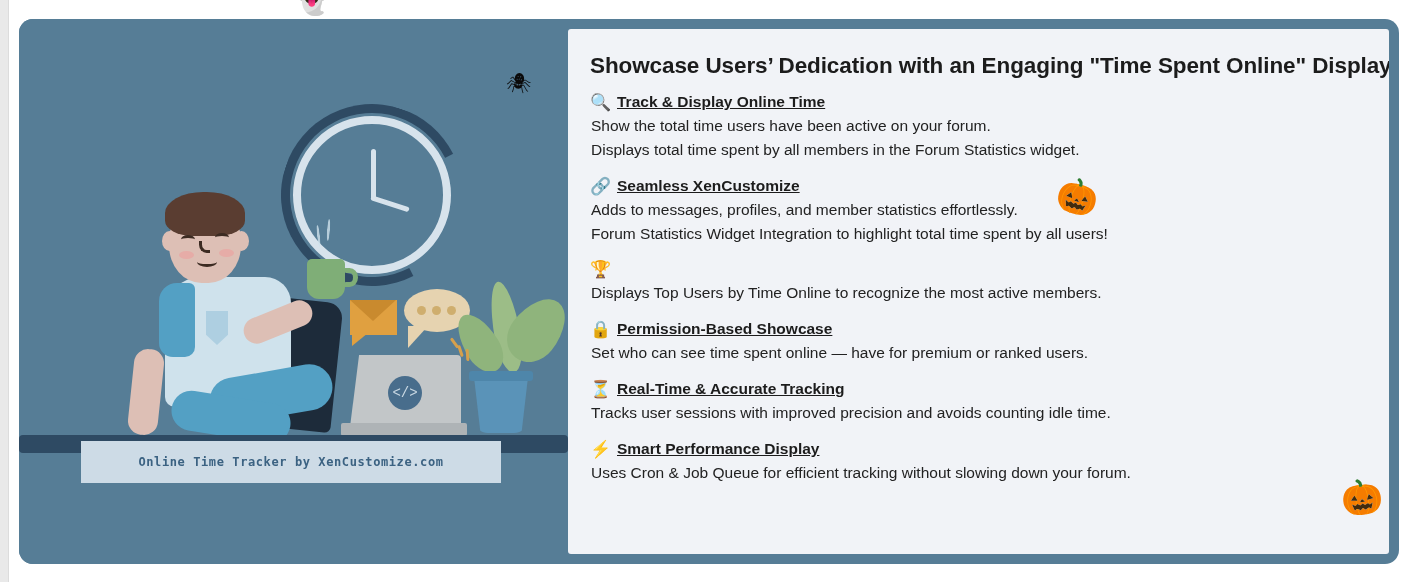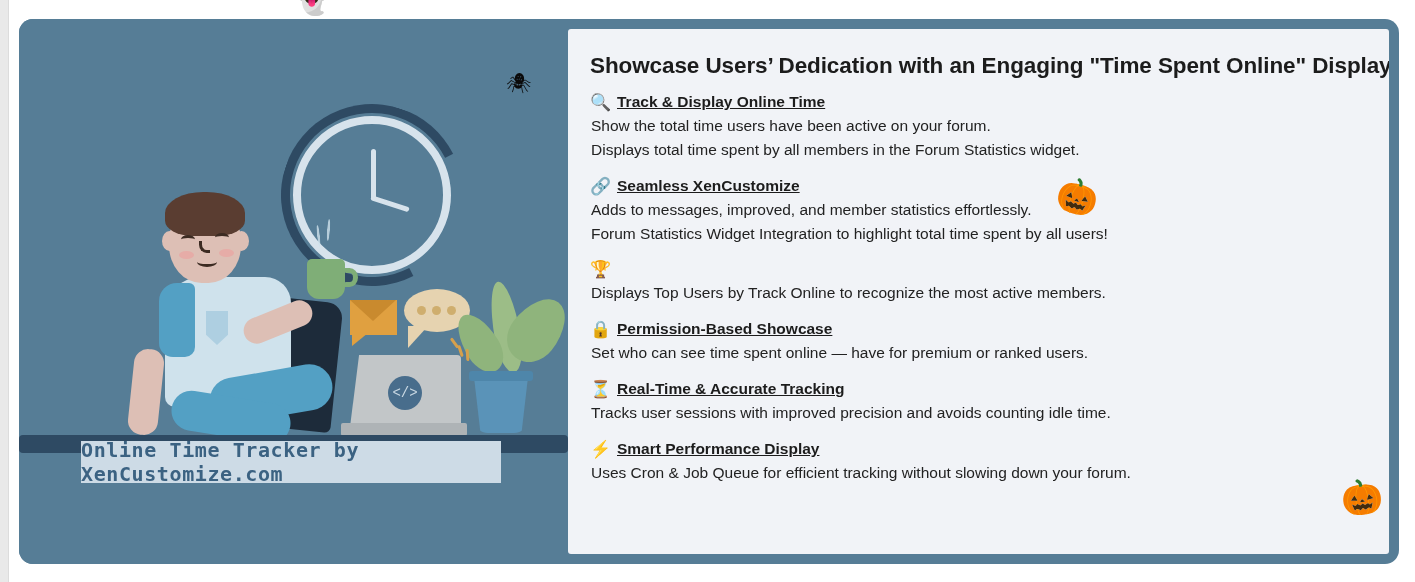--- a/index.html
+++ b/index.html
@@ -351,21 +351,21 @@
     position: absolute;
     left: 62px; top: 422px;
     width: 420px; height: 42px;
     background: #cddbe6;
     display: flex;
     align-items: center;
     justify-content: center;
   }
   #caption-text {
     color: #3b6282;
-    font-size: 20px;
+    font-size: 12px;
     font-weight: bold;
     letter-spacing: .6px;
     font-family: "DejaVu Sans Mono", monospace;
   }
 
   
   #ghost-deco {
     position: absolute;
     left: 296px; top: -12px;
     font-size: 26px;
@@ -514,29 +514,29 @@
       </div>
       <div class="feature-line">Show the total time users have been active on your forum.</div>
       <div class="feature-line">Displays total time spent by all members in the Forum Statistics widget.</div>
     </div>
 
     <div class="feature">
       <div class="feature-head">
         <span class="feature-icon">🔗</span>
         <span class="feature-title">Seamless XenCustomize</span>
       </div>
-      <div class="feature-line">Adds to messages, improved, and member statistics effortlessly.</div>
+      <div class="feature-line">Adds to messages, profiles, and member statistics effortlessly.</div>
       <div class="feature-line">Forum Statistics Widget Integration to highlight total time spent by all users!</div>
     </div>
 
     <div class="feature">
       <div class="feature-head">
         <span class="feature-icon">🏆</span>
       </div>
-      <div class="feature-line">Displays Top Users by Track Online to recognize the most active members.</div>
+      <div class="feature-line">Displays Top Users by Time Online to recognize the most active members.</div>
     </div>
 
     <div class="feature">
       <div class="feature-head">
         <span class="feature-icon">🔒</span>
         <span class="feature-title">Permission-Based Showcase</span>
       </div>
       <div class="feature-line">Set who can see time spent online — have for premium or ranked users.</div>
     </div>
 

